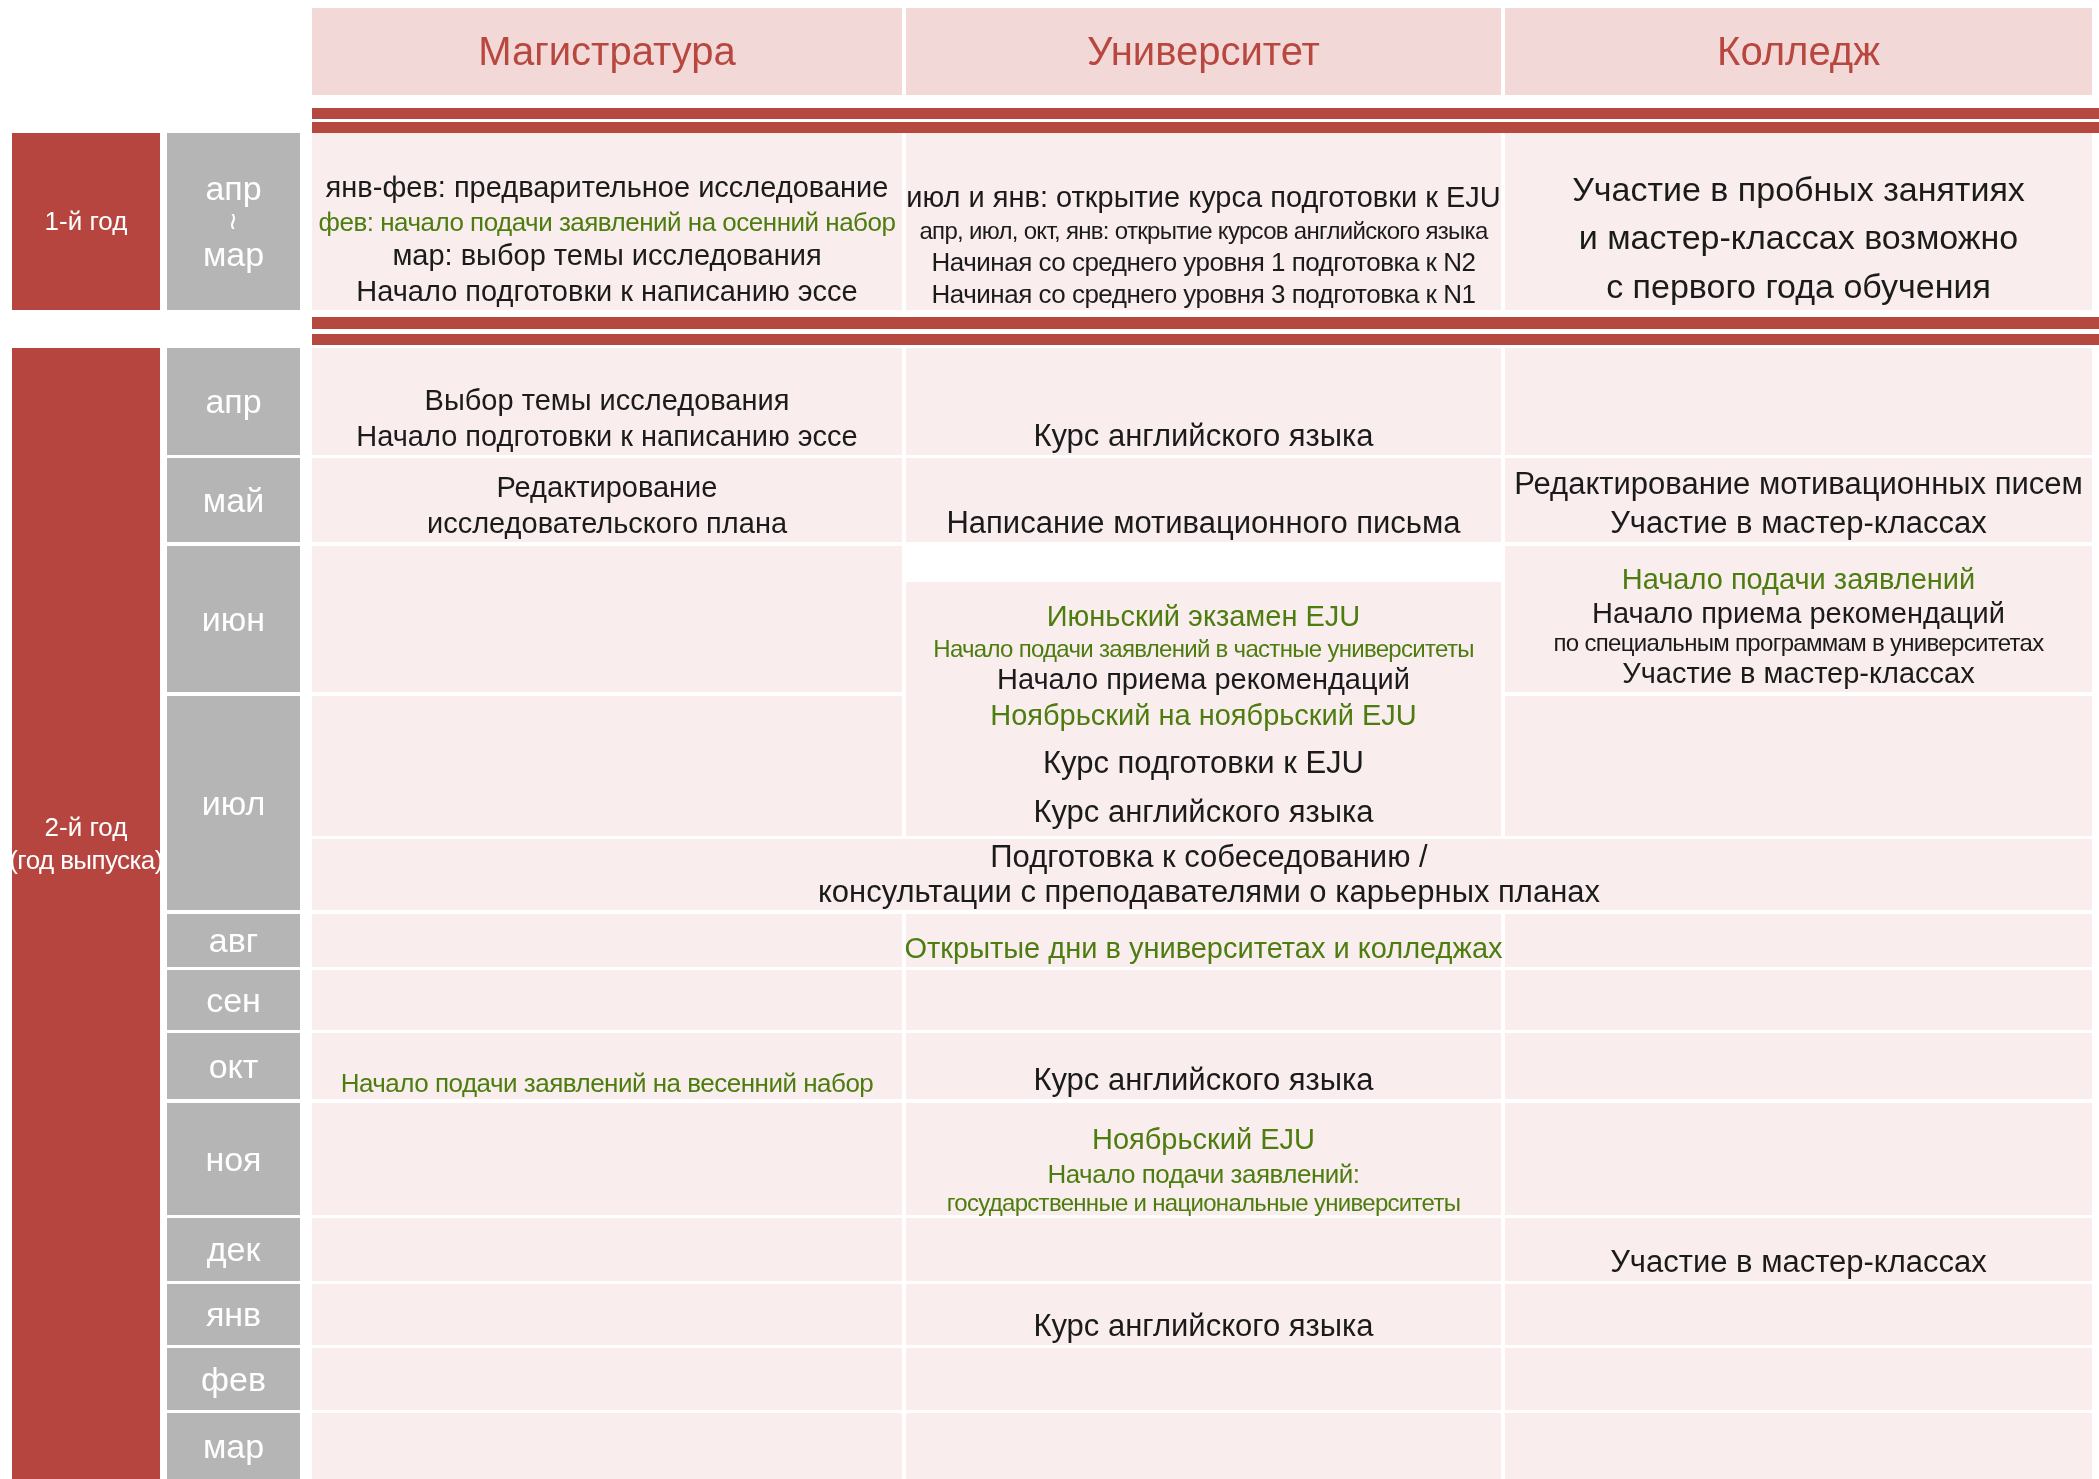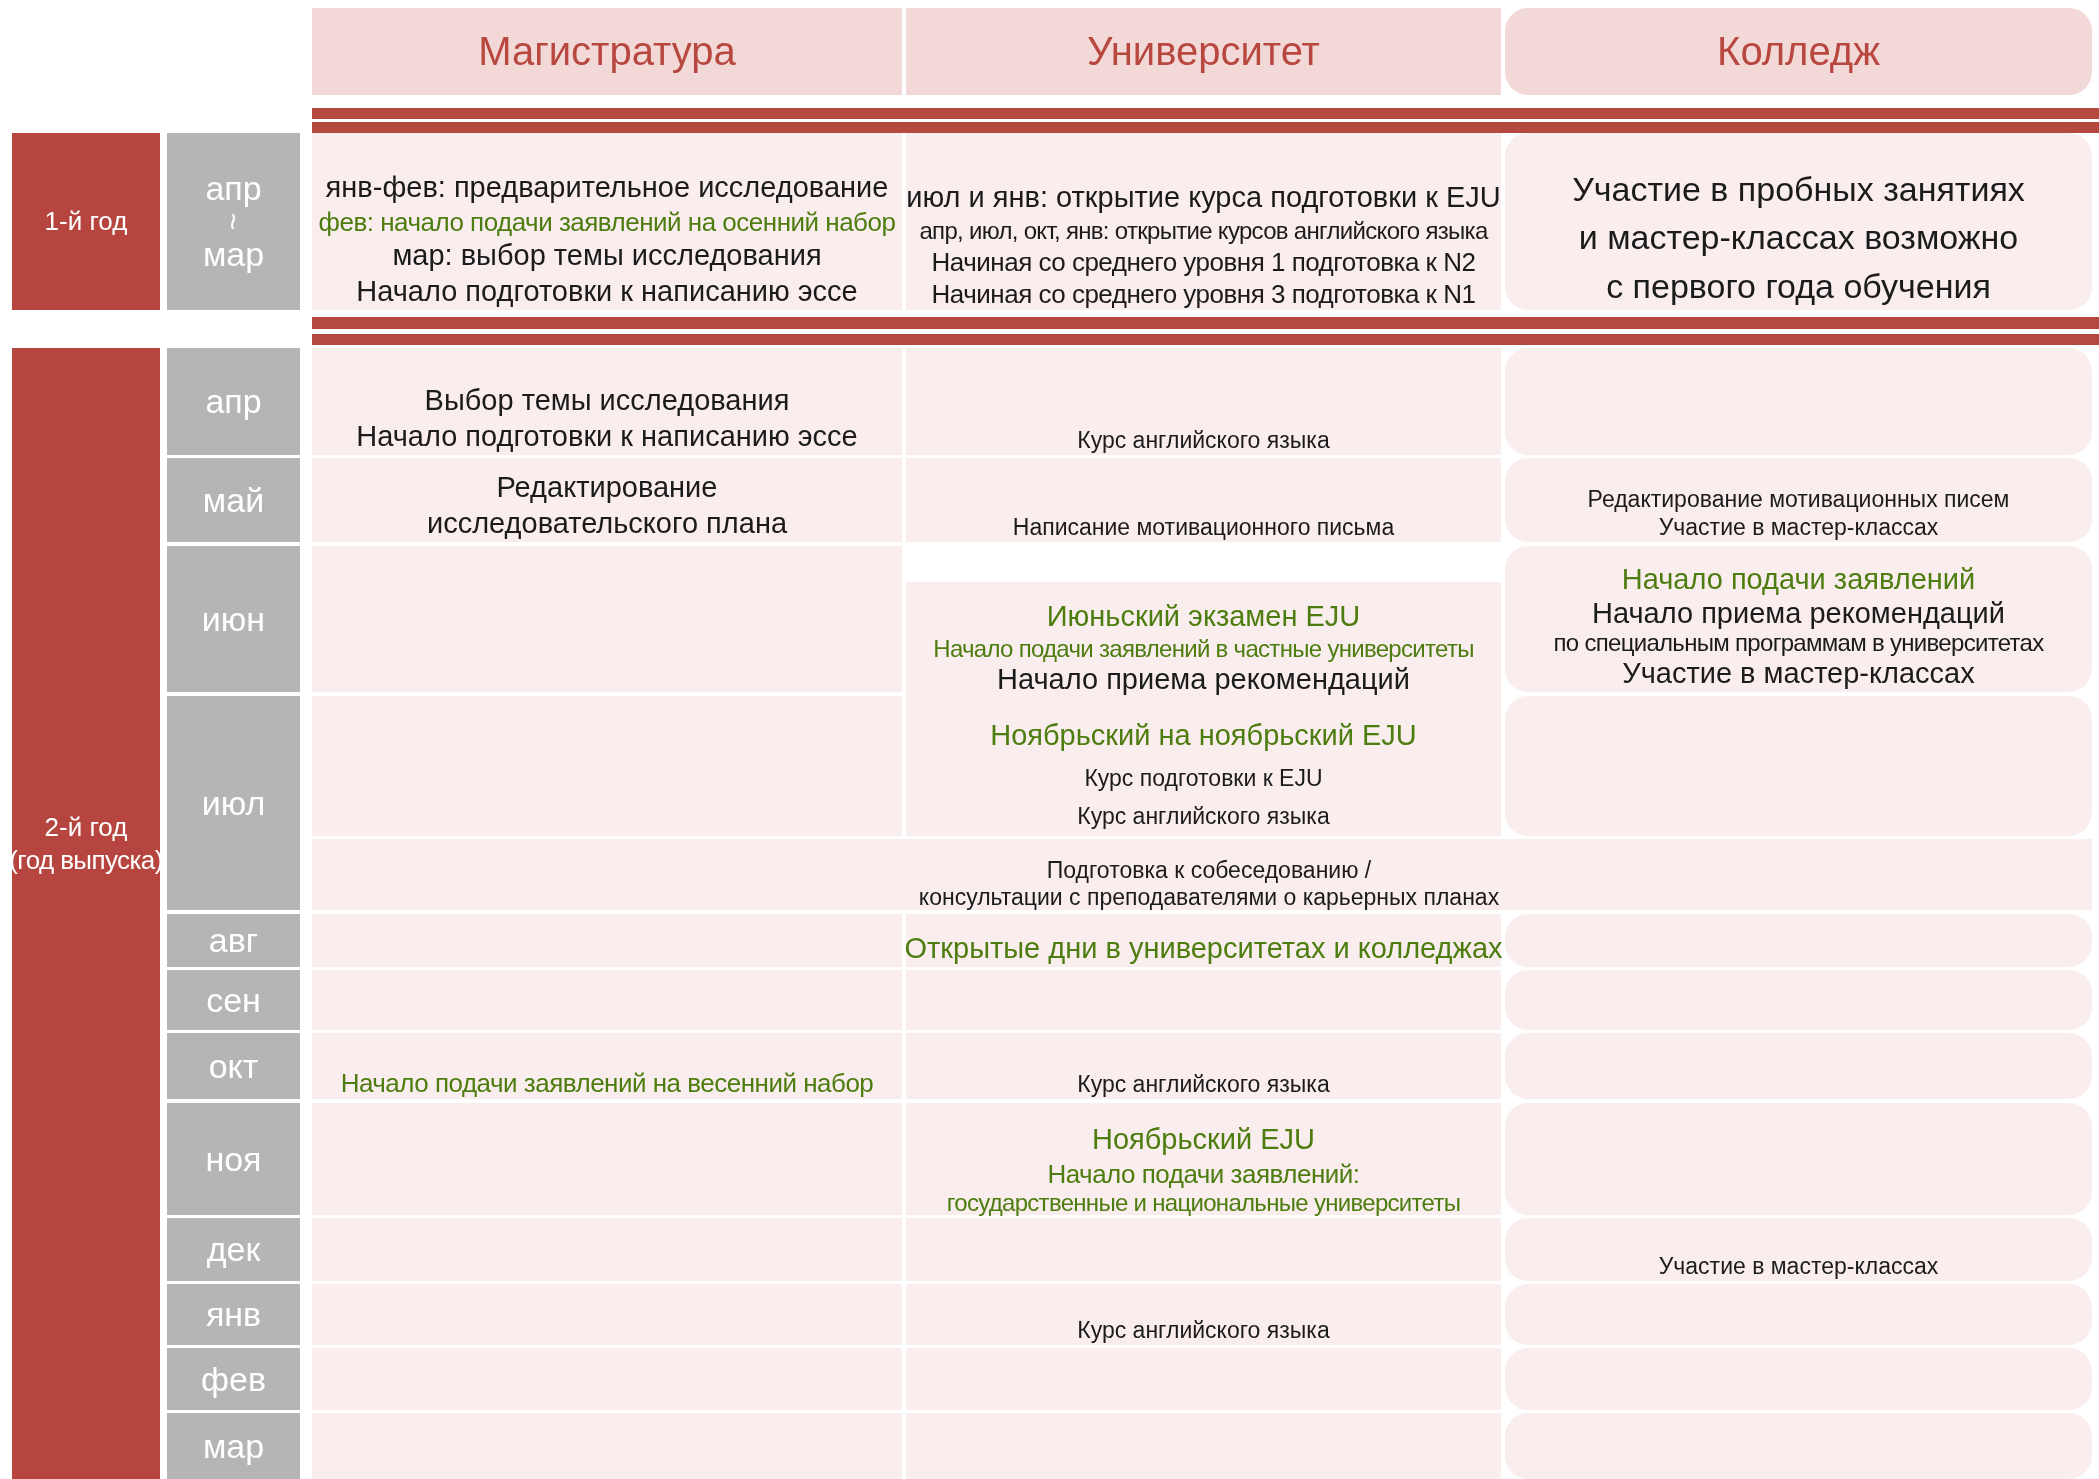--- a/index.html
+++ b/index.html
@@ -10,21 +10,21 @@
     background: #ffffff;
     font-family: "Liberation Sans", sans-serif;
     overflow: hidden;
     color: #1b1b1b;
   }
   .abs { position: absolute; }
 
   
   .c1 { left: 312px;  width: 590px; }
   .c2 { left: 906px;  width: 595px; }
-  .c3 { left: 1505px; width: 587px; border-radius: 23px; }
+  .c3 { left: 1505px; width: 587px; }
   .full { left: 312px; width: 1780px; padding-left: 14px; }
 
   
   .hdr {
     top: 8px; height: 87px;
     background: #f2d9d8;
     color: #b8483f;
     display: flex; align-items: center; justify-content: center;
     font-size: 40px;
   }
@@ -53,21 +53,21 @@
 
   
   .cell {
     background: #f9eeed;
     display: flex; flex-direction: column; align-items: center; justify-content: flex-end;
     text-align: center;
     overflow: visible;
   }
   .ln { white-space: nowrap; line-height: 1.24; }
   .f34 { font-size: 34px; line-height: 1.42; }
-  .f31 { font-size: 23px; }
+  .f31 { font-size: 31px; }
   .f29 { font-size: 29px; }
   .f26 { font-size: 26px; letter-spacing: -0.5px; }
   .f24 { font-size: 24px; letter-spacing: -0.7px; }
   .mut { color: #4d7c0f; }
   .airy .ln { margin: 5px 0; }
 </style>
 </head>
 <body>
 
 <div class="slide">

